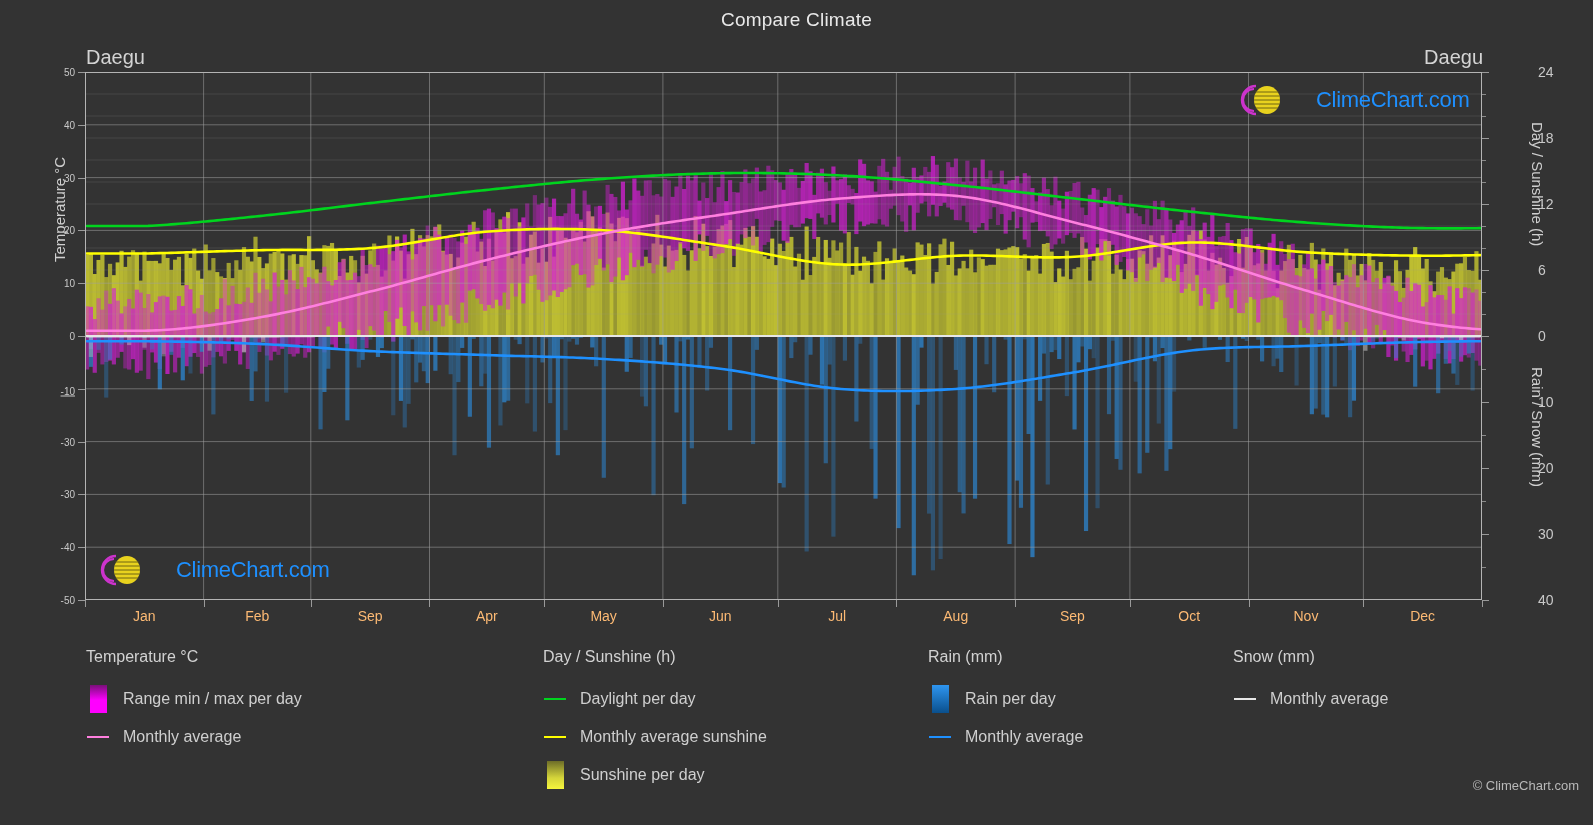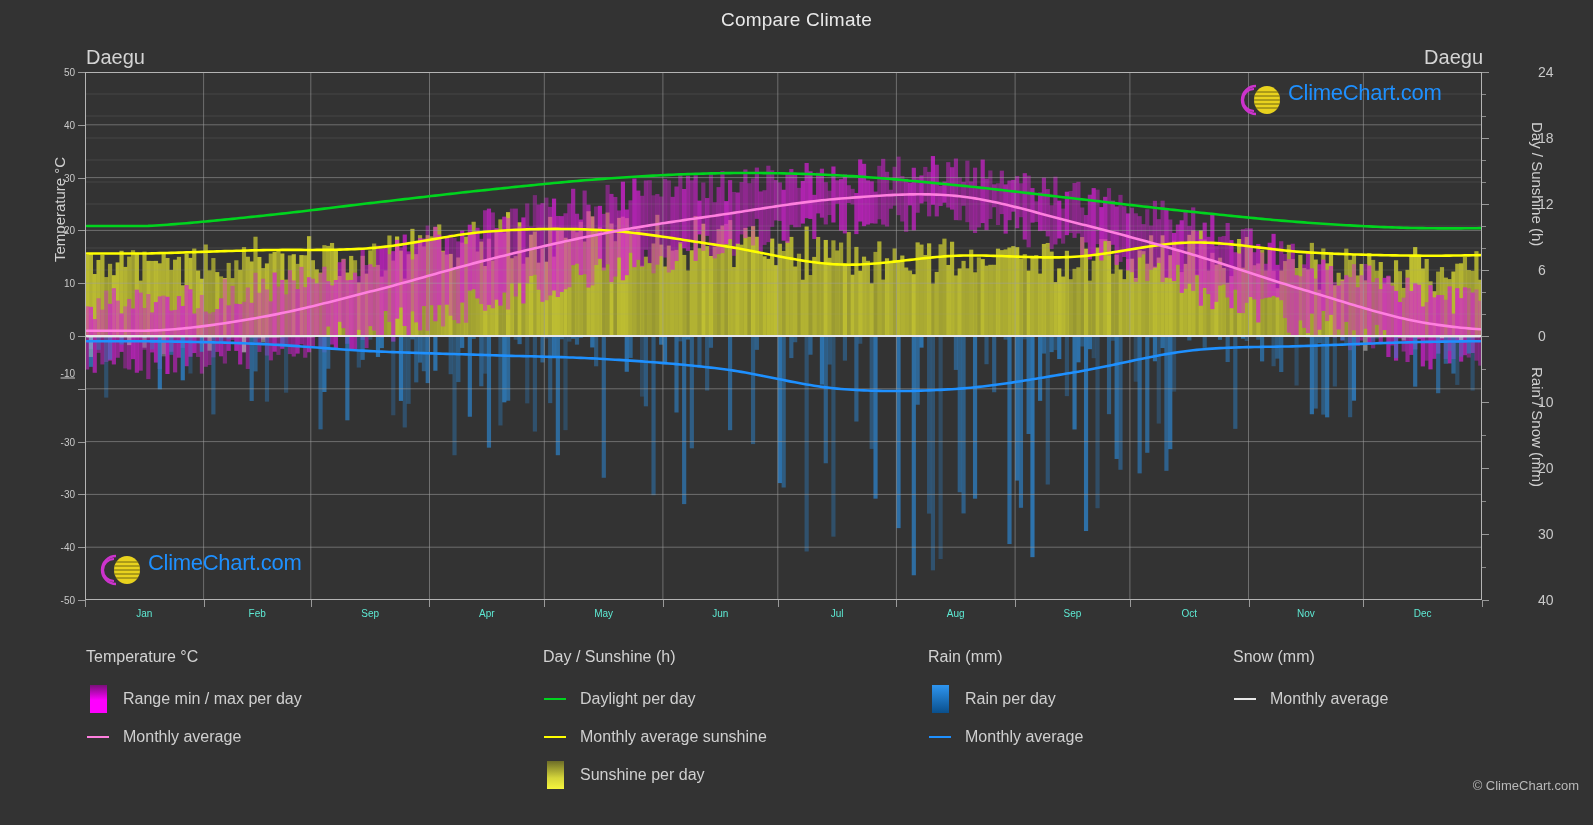--- a/index.html
+++ b/index.html
@@ -37,39 +37,39 @@
     transform:rotate(90deg);transform-origin:0 0;
     font-size:15px;color:#cfcfcf;
   }
 
   .ytick-l{position:absolute;right:calc(100% + 10px);font-size:10px;color:#c9c9c9;white-space:nowrap;transform:translateY(-50%);}
   .ytick-r{position:absolute;left:calc(100% + 12px);font-size:14px;color:#c9c9c9;white-space:nowrap;transform:translateY(-50%);margin-left:44px;}
   .tickmark-l{position:absolute;right:100%;width:7px;height:1px;background:#9a9a9a;}
   .tickmark-r{position:absolute;left:100%;width:7px;height:1px;background:#9a9a9a;}
   .tickmark-r-minor{position:absolute;left:100%;width:4px;height:1px;background:#8a8a8a;}
 
-  .xtick{position:absolute;top:calc(100% + 8px);font-size:10px;color:#5eead4;transform:translateX(-50%);white-space:nowrap;}
+  .xtick{position:absolute;top:calc(100% + 8px);font-size:14px;color:#fdba74;transform:translateX(-50%);white-space:nowrap;}
   .xtickmark{position:absolute;top:100%;height:7px;width:1px;background:#9a9a9a;}
 
   .axis-frame{position:absolute;inset:0;border:1px solid #b4b4b4;box-sizing:border-box;pointer-events:none;}
 
   .layer{position:absolute;inset:0;overflow:hidden;}
 
   
   .legend{position:absolute;left:0;top:648px;width:1593px;height:165px;}
   .lg-col{position:absolute;top:0;}
   .lg-head{font-size:16px;color:#d2d2d2;margin-bottom:14px;}
   .lg-row{display:flex;align-items:center;height:38px;}
   .lg-key{width:24px;height:28px;margin-right:13px;flex:0 0 24px;display:flex;align-items:center;justify-content:center;}
   .lg-swatch{width:17px;height:28px;display:block;}
   .lg-line{width:22px;height:2px;display:block;}
   .lg-text{font-size:16px;color:#cfcfcf;}
   .copyright{position:absolute;right:14px;top:130px;font-size:13px;color:#b9b9b9;}
 
-  .wm{position:absolute;display:flex;align-items:flex-start;}
+  .wm{position:absolute;display:flex;align-items:center;gap:28px;}
   .wm-text{font-size:22px;color:#1e90ff;letter-spacing:-.3px;font-family:"Liberation Sans", sans-serif;}
 </style>
 </head>
 <body>
 
 <div id="chart-root">
 
   <div class="title">Compare Climate</div>
   <div class="city-left">Daegu</div>
   <div class="city-right">Daegu</div>
@@ -1098,21 +1098,21 @@
         <div class="ytick-l" style="top: 52.8px;">40</div>
         <div class="tickmark-l" style="top: 52.8px;"></div>
         <div class="ytick-l" style="top: 105.6px;">30</div>
         <div class="tickmark-l" style="top: 105.6px;"></div>
         <div class="ytick-l" style="top: 158.4px;">20</div>
         <div class="tickmark-l" style="top: 158.4px;"></div>
         <div class="ytick-l" style="top: 211.2px;">10</div>
         <div class="tickmark-l" style="top: 211.2px;"></div>
         <div class="ytick-l" style="top: 264px;">0</div>
         <div class="tickmark-l" style="top: 264px;"></div>
-        <div class="ytick-l" style="top: 301px; text-decoration: underline;">-10</div>
+        <div class="ytick-l" style="top: 319px; text-decoration: underline;">-10</div>
         <div class="tickmark-l" style="top: 316.8px;"></div>
         <div class="ytick-l" style="top: 369.6px;">-30</div>
         <div class="tickmark-l" style="top: 369.6px;"></div>
         <div class="ytick-l" style="top: 422.4px;">-30</div>
         <div class="tickmark-l" style="top: 422.4px;"></div>
         <div class="ytick-l" style="top: 475.2px;">-40</div>
         <div class="tickmark-l" style="top: 475.2px;"></div>
         <div class="ytick-l" style="top: 528px;">-50</div>
         <div class="tickmark-l" style="top: 528px;"></div>
       </div>

